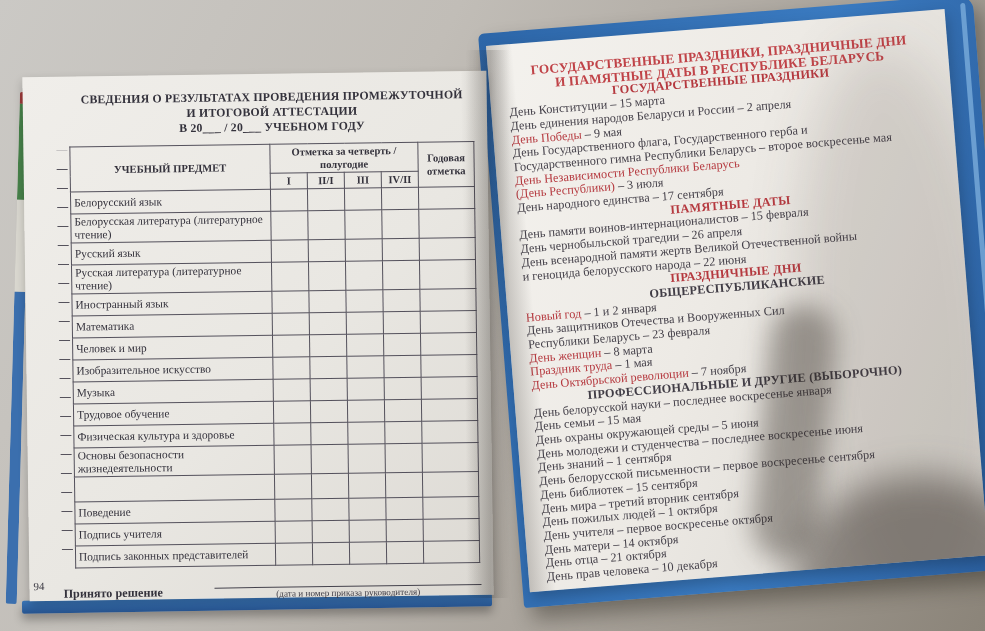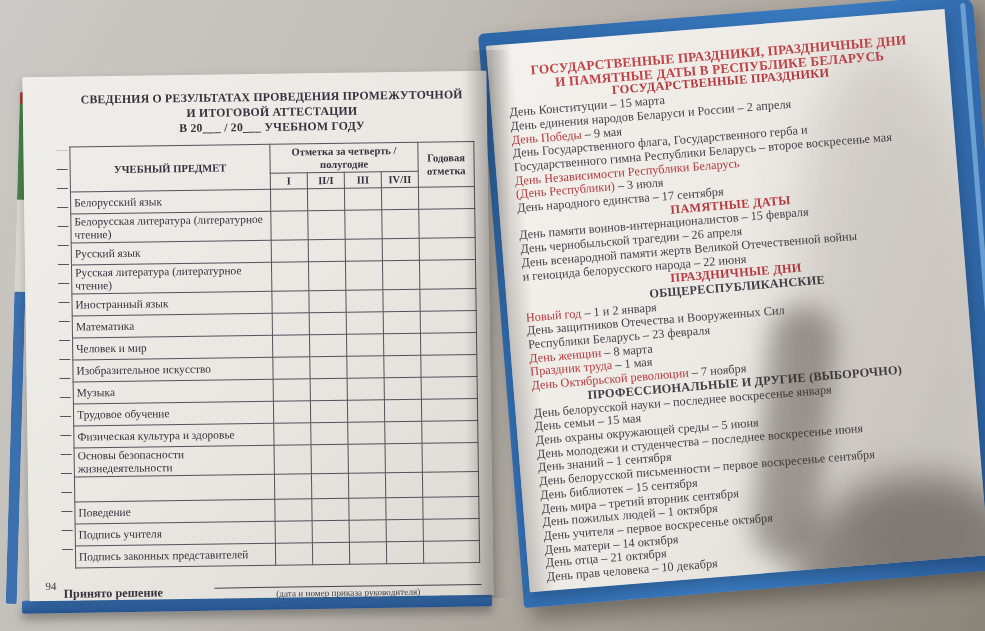--- a/index.html
+++ b/index.html
@@ -60,21 +60,21 @@
   col.c-subj{width:200px;} col.c-mk{width:37px;} col.c-yr{width:56px;}
   th{font-weight:bold;font-size:10.6px;text-align:center;}
   td.subj{padding:2px 4px 2px 9px;height:19px;}
   td.mk,td.yr{height:19px;}
   tr.empty-row td{height:22px;}
   .decision-row{display:flex;align-items:flex-end;margin:11px 0 0 34px;width:418px;}
   .dec-label{font-weight:bold;font-size:12.2px;color:#34323c;white-space:nowrap;}
   .sig{flex:1;margin-left:52px;}
   .sig-line{border-bottom:1.2px solid #44424c;height:10px;}
   .sig-cap{text-align:center;font-size:9.2px;color:#3c3a44;padding-top:1px;}
-  .page-num{position:absolute;left:16px;top:503px;font-size:11px;color:#3c3a44;}
+  .page-num{position:absolute;left:4px;top:503px;font-size:11px;color:#3c3a44;}
   
   .rp-content{padding:21px 16px 0 18px;}
   .rline{font-size:12.3px;line-height:13.7px;color:#45414a;white-space:nowrap;}
   .rline .rp{color:#b5393f;}
   .t-line{text-align:center;font-weight:bold;font-size:13.2px;letter-spacing:.2px;}
   .t-line .rp, .t-line span{color:#c04348;}
   .sec{text-align:center;font-weight:bold;letter-spacing:.3px;}
   .sec-dark{text-align:center;font-weight:bold;color:#413d46;letter-spacing:.2px;}
 </style>
 </head>

